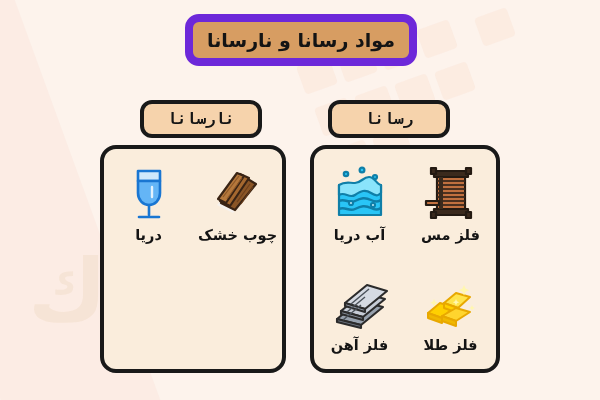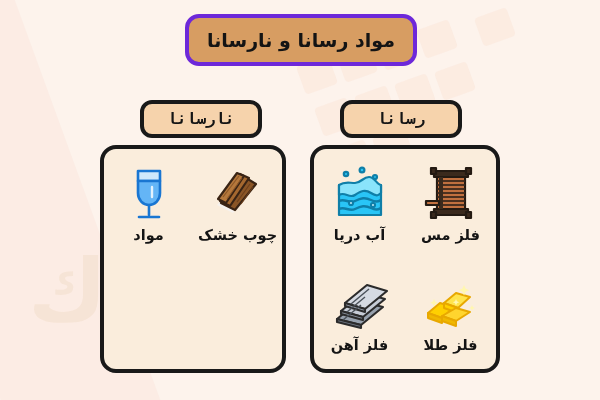--- a/index.html
+++ b/index.html
@@ -22,37 +22,37 @@
   }
   .wm-letter{
     position:absolute;color:#f6e3d4;font-size:86px;font-weight:bold;
     font-family:"DejaVu Sans","Liberation Sans",sans-serif;opacity:.85;
   }
 
   .stage{position:absolute;inset:0;}
 
   .title-box{
     position:absolute;left:185px;top:14px;width:232px;height:52px;
-    background:#d79d62;border:4px solid #6d28d9;border-radius:14px;
+    background:#d79d62;border:8px solid #6d28d9;border-radius:14px;
     display:flex;align-items:center;justify-content:center;
     box-sizing:border-box;
   }
   .title-box span{
     font-size:19px;font-weight:bold;color:#141414;letter-spacing:.3px;
   }
 
   .sub-box{
     position:absolute;top:100px;height:38px;
     background:#f6d3ac;border:4px solid #191919;border-radius:12px;
     display:flex;align-items:center;justify-content:center;
     box-sizing:border-box;
   }
   .sub-box span{font-size:16px;font-weight:bold;color:#141414;font-family:Liberation Mono, monospace;}
   #sub-left{left:140px;width:122px;}
-  #sub-right{left:340px;width:122px;}
+  #sub-right{left:328px;width:122px;}
 
   .panel{
     position:absolute;top:145px;height:228px;
     background:#faeddc;border:4px solid #191919;border-radius:16px;
     box-sizing:border-box;
     display:grid;grid-template-columns:1fr 1fr;grid-template-rows:1fr 1fr;
   }
   #panel-left{left:100px;width:186px;}
   #panel-right{left:310px;width:190px;}
 
@@ -132,21 +132,21 @@
         <svg viewBox="0 0 62 58">
           <g stroke="#1976d2" stroke-width="2.6" stroke-linejoin="round" stroke-linecap="round">
             <path d="M20 6h22v10H20z" fill="#cfe8fb"></path>
             <path d="M20 16h22v12c0 7-5 12-11 12s-11-5-11-12z" fill="#64b5f6"></path>
             <path d="M31 40v10" fill="none"></path>
             <path d="M21 52h20" fill="none"></path>
             <path d="M34 22v10" stroke="#e3f2fd" stroke-width="2.4" fill="none"></path>
           </g>
         </svg>
       </div>
-      <div class="cap">مواد</div>
+      <div class="cap">دریا</div>
     </div>
   </div>
 
   <div class="panel" id="panel-right">
 
     <div class="cell">
       <div class="art">
         <svg viewBox="0 0 62 58">
           <g stroke="#241a12" stroke-width="2.2" stroke-linejoin="round">
             <rect x="14" y="6" width="34" height="6" fill="#3b2a1d"></rect>

